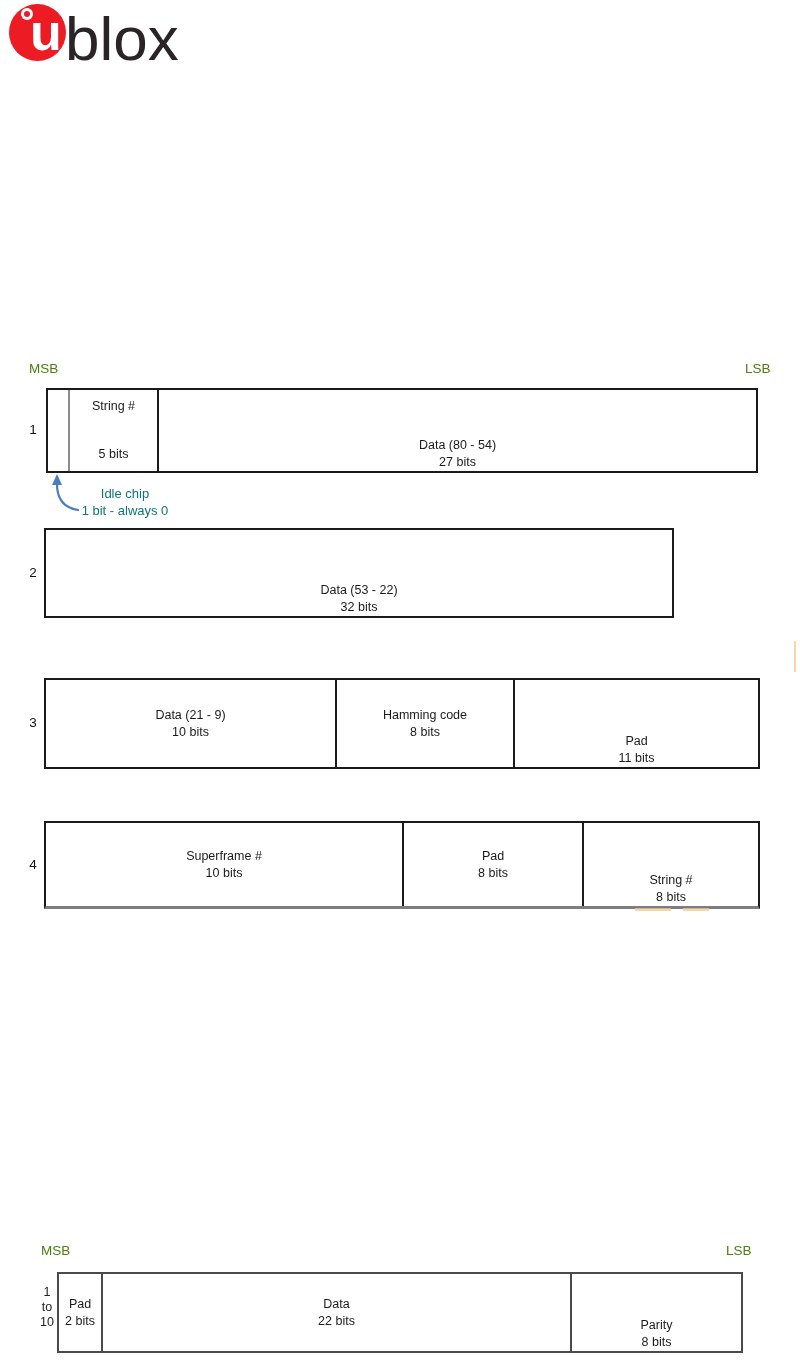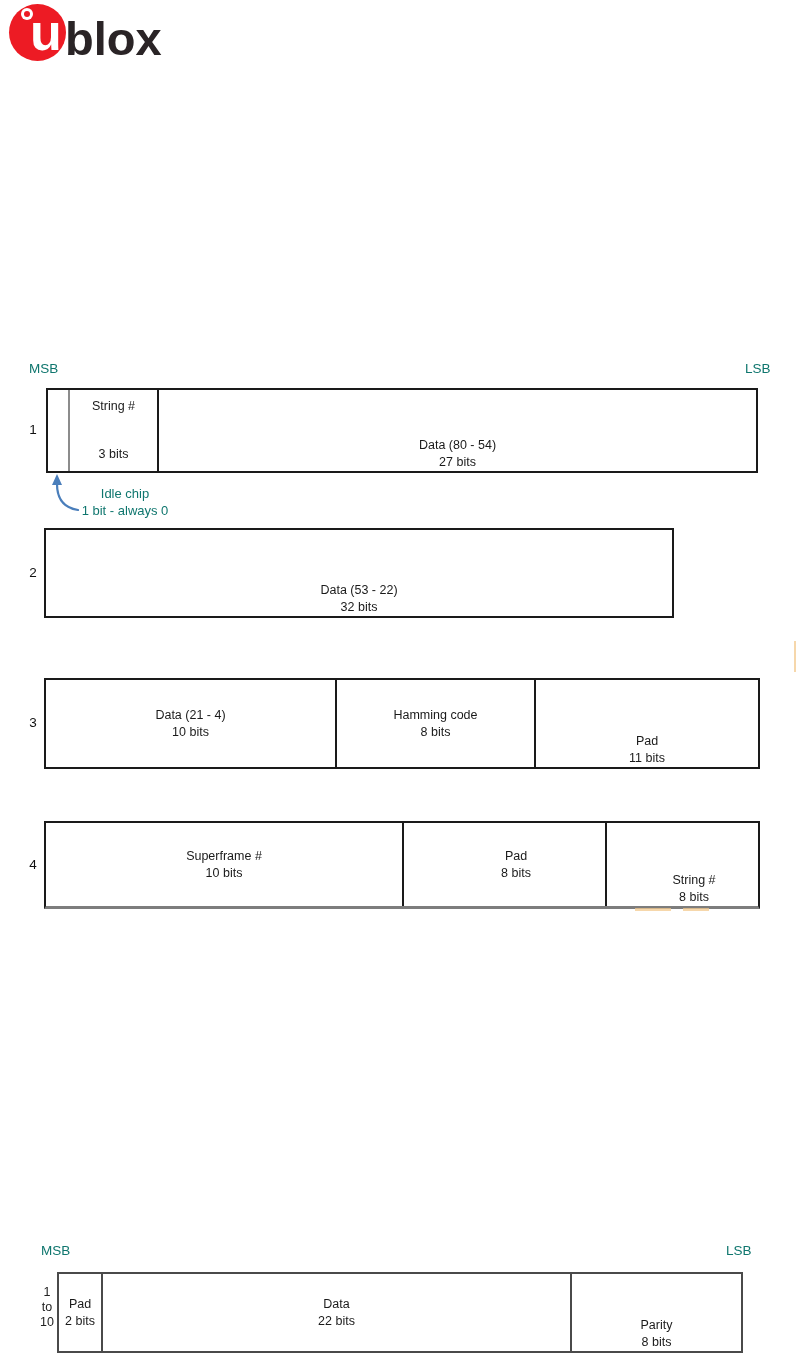--- a/index.html
+++ b/index.html
@@ -19,36 +19,36 @@
   }
   .logo-dot-outer {
     position:absolute; left:12px; top:4px; width:12px; height:12px;
     background:#ffffff; border-radius:50%;
   }
   .logo-dot-inner {
     position:absolute; left:3px; top:3px; width:6px; height:6px;
     background:var(--red,#ed1b24); border-radius:50%;
   }
   .logo-blox {
-    position:absolute; left:56px; top:10px; font-size:47px; line-height:50px;
-    font-weight:bold; letter-spacing:0px; color:var(--logo_text,#2a2426);
+    position:absolute; left:56px; top:10px; font-size:62px; line-height:50px;
+    font-weight:normal; letter-spacing:0px; color:var(--logo_text,#2a2426);
   }
   
-  .endlabel { position:absolute; font-size:13.5px; line-height:16px; color:#0f766e; }
+  .endlabel { position:absolute; font-size:13.5px; line-height:16px; color:#4d7c0f; }
   .rownum   { position:absolute; font-size:13.5px; line-height:16px; color:#111; width:16px; text-align:center; }
   .bitrow   { position:absolute; display:flex; box-sizing:border-box;
               border:2px solid var(--border_dark,#1a1a1a); background:#fff; }
   .cell     { box-sizing:border-box; display:flex; flex-direction:column;
               align-items:center; justify-content:center; }
   .cell span{ font-size:12.5px; line-height:17px; color:#1a1a1a; text-align:center; }
   .div-dark { border-right:2px solid var(--border_dark,#1a1a1a); }
   .div-gray { border-right:2px solid var(--divider_gray,#8c8c8c); }
   .grow     { flex:1 1 auto;justify-content:flex-end; }
   
-  .row4 { border-bottom:3px solid var(--border_gray,#7d7d7d);gap:23px; }
+  .row4 { border-bottom:3px solid var(--border_gray,#7d7d7d); }
   .fig2box { border-color:var(--border_gray2,#4a4a4a); }
   .fig2box .div-dark { border-right-color:var(--border_gray2,#4a4a4a); }
   
   .callout { position:absolute; left:60px; top:486px; width:130px; text-align:center; }
   .callout div { font-size:13px; line-height:16.5px; color:#0f766e; }
   .arrow-svg { position:absolute; left:48px; top:472px; }
   .fig2-rowlabel { position:absolute; left:36px; top:1285px; width:22px; text-align:center; }
   .fig2-rowlabel div { font-size:12.5px; line-height:15px; color:#222; }
   
   .artifact { position:absolute; background:var(--artifact,#f3c98f); opacity:.75; }
@@ -71,21 +71,21 @@
   <span class="endlabel" style="left:29px; top:361px;">MSB</span>
   <span class="endlabel" style="left:745px; top:361px;">LSB</span>
 
   <span class="rownum" style="left:25px; top:422px;">1</span>
   <div class="bitrow" style="left:46px; top:388px; width:712px; height:85px;">
     <div class="cell div-gray" style="width:22px;">
       <span></span>
     </div>
     <div class="cell div-dark" style="width:89px;gap:31px;">
       <span>String #</span>
-      <span>3 bits</span>
+      <span>5 bits</span>
     </div>
     <div class="cell grow">
       <span>Data (80 - 54)</span>
       <span>27 bits</span>
     </div>
   </div>
 
   <svg class="arrow-svg" width="40" height="44" viewBox="0 0 40 44">
     <path d="M 30 38 C 17 36, 9 28, 9 12" fill="none" stroke="var(--arrow_blue,#4a7ebb)" stroke-width="2.2" stroke-linecap="round"></path>
     <polygon points="9,2 4,13 14,13" fill="var(--arrow_blue,#4a7ebb)"></polygon>
@@ -99,24 +99,24 @@
   <div class="bitrow" style="left:44px; top:528px; width:630px; height:90px;">
     <div class="cell grow">
       <span>Data (53 - 22)</span>
       <span>32 bits</span>
     </div>
   </div>
 
   <span class="rownum" style="left:25px; top:715px;">3</span>
   <div class="bitrow" style="left:44px; top:678px; width:716px; height:91px;">
     <div class="cell div-dark" style="width:291px;">
-      <span>Data (21 - 4)</span>
+      <span>Data (21 - 9)</span>
       <span>10 bits</span>
     </div>
-    <div class="cell div-dark" style="width:199px;">
+    <div class="cell div-dark" style="width:178px;">
       <span>Hamming code</span>
       <span>8 bits</span>
     </div>
     <div class="cell grow">
       <span>Pad</span>
       <span>11 bits</span>
     </div>
   </div>
 
   <span class="rownum" style="left:25px; top:857px;">4</span>

